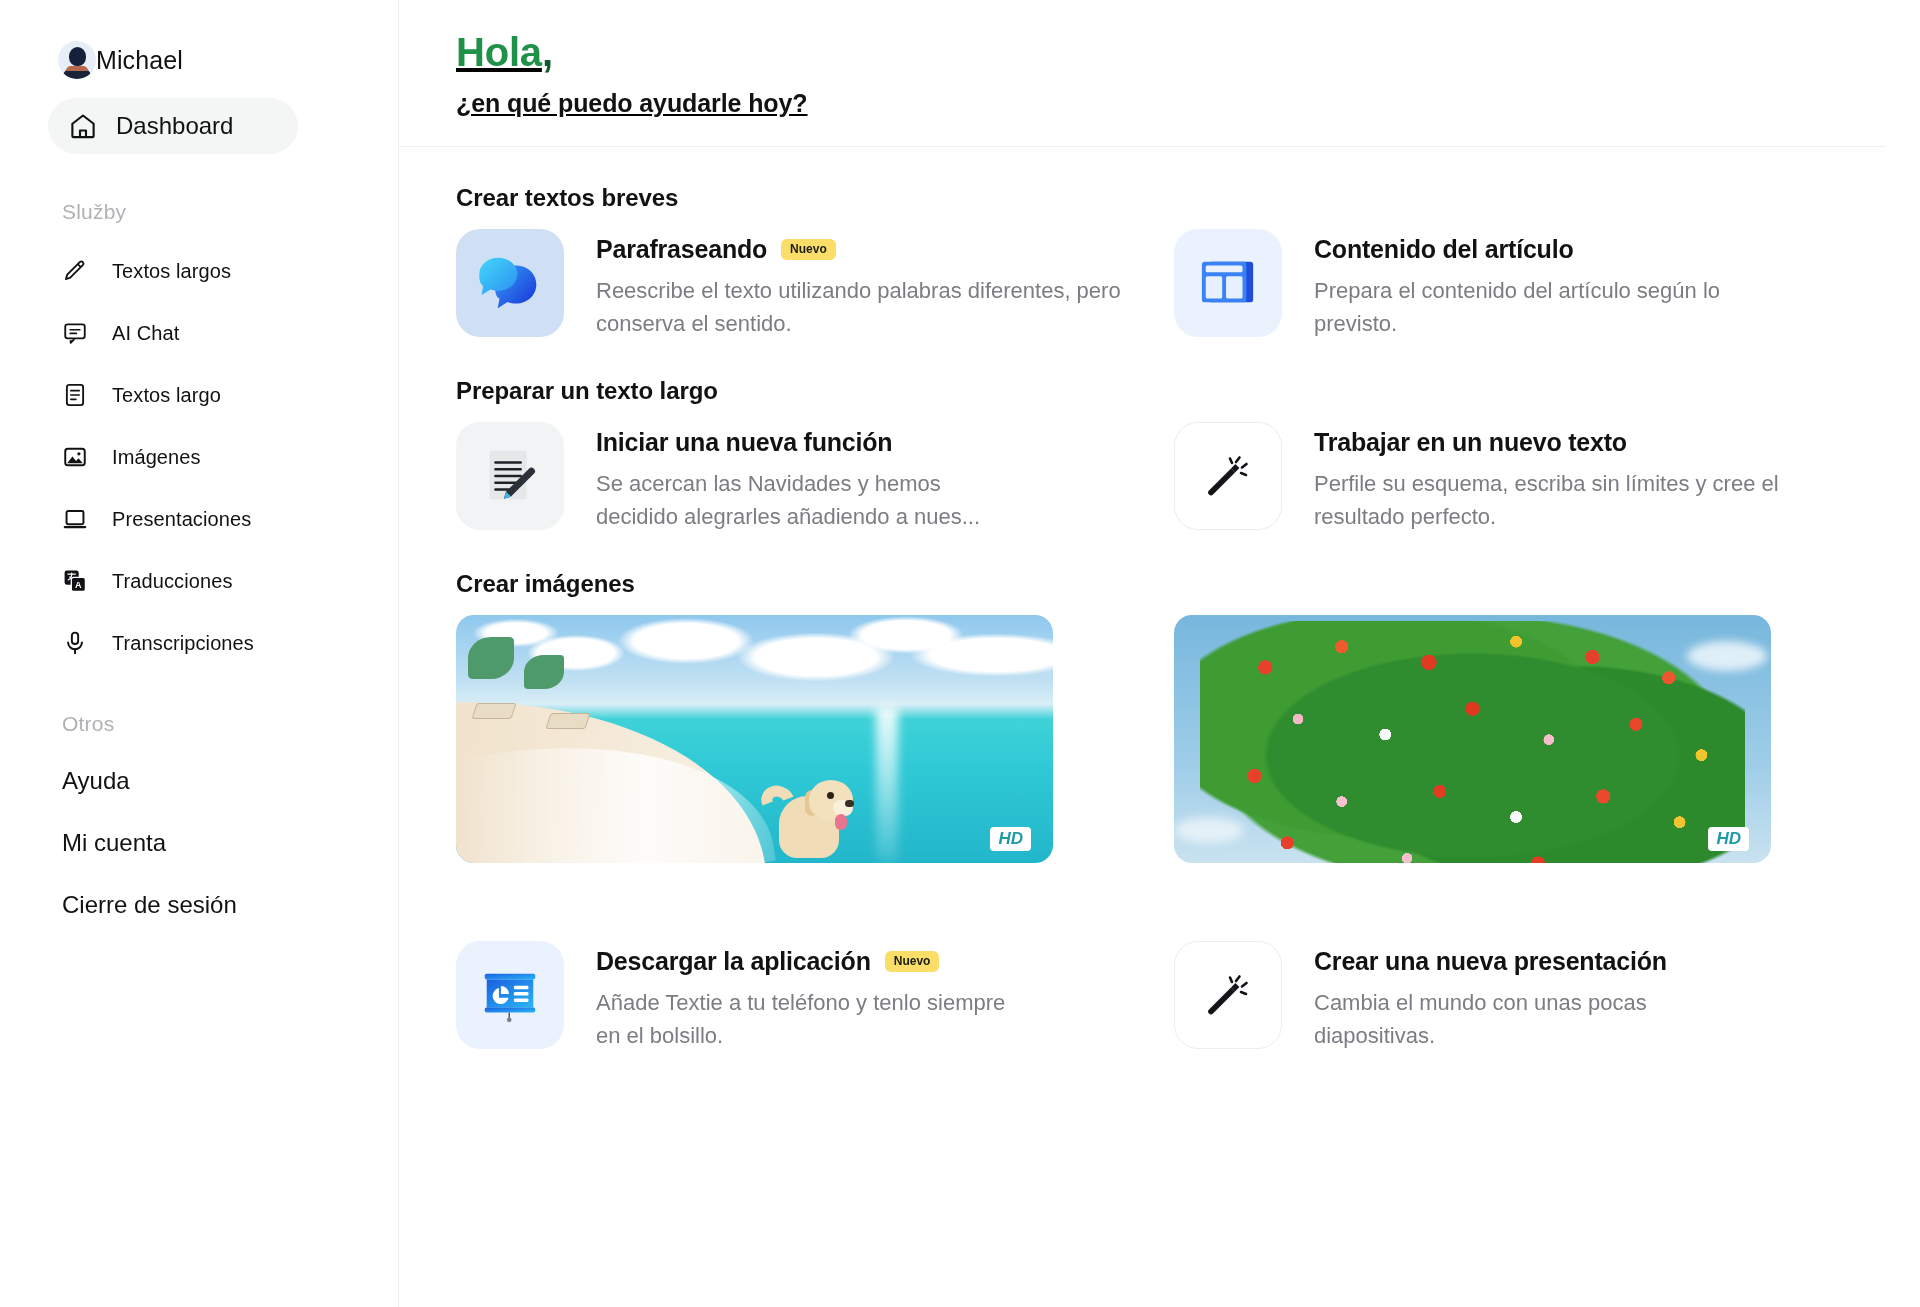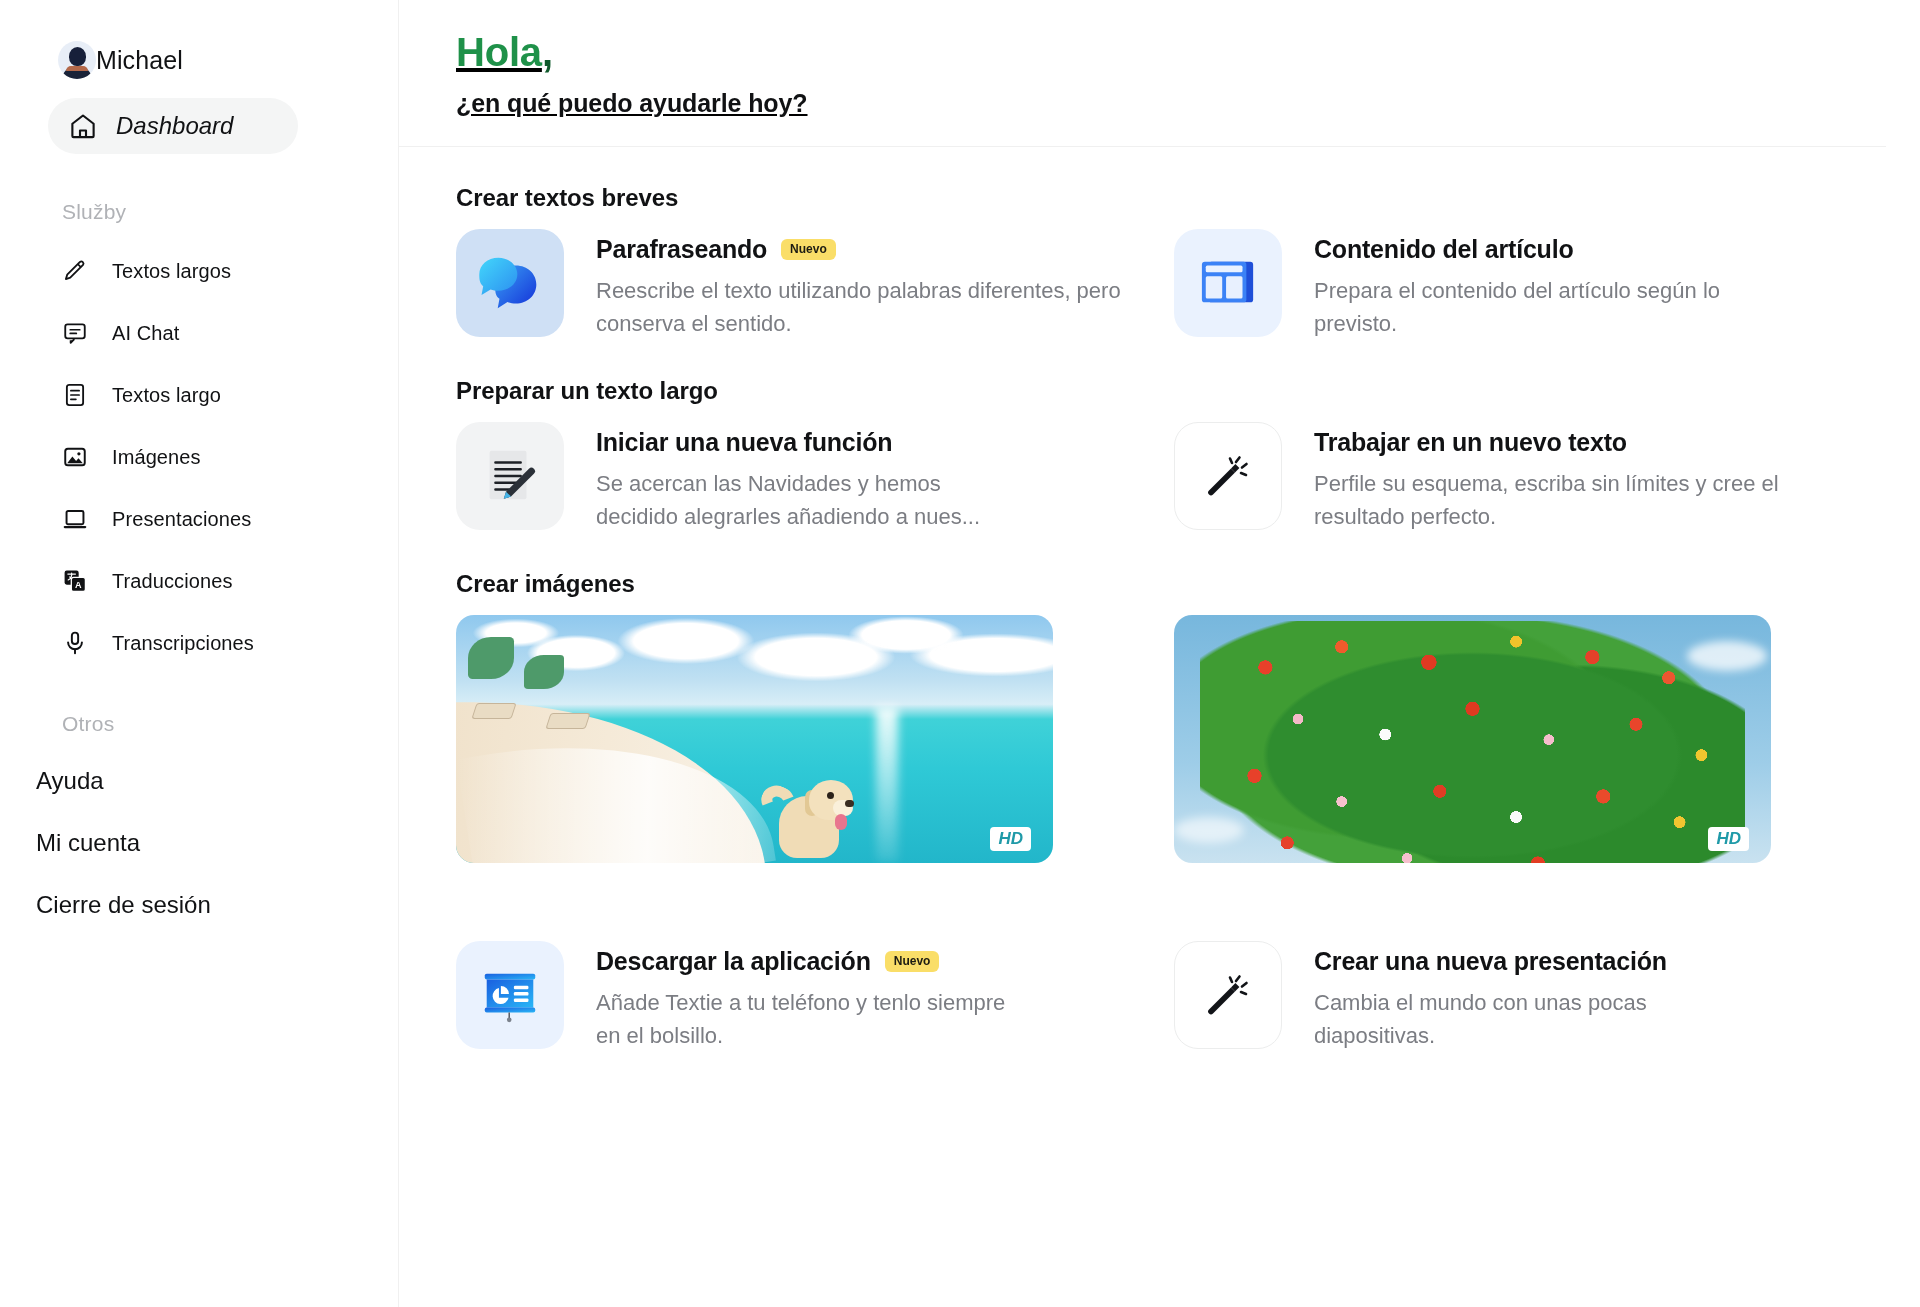--- a/index.html
+++ b/index.html
@@ -45,40 +45,39 @@
   }
   .user-name { font-size: 25px; color: #111214; letter-spacing: .1px; }
 
   .dash-pill {
     margin: 12px 0 0 48px;
     width: 250px; height: 56px;
     background: #f4f5f5; border-radius: 28px;
     display: flex; align-items: center; gap: 18px;
     padding-left: 20px;
     cursor: pointer;
-    font-style: italic;
   }
   .dash-label { font-size: 24px; color: #111214; }
 
   .group-title {
     font-size: 21px; color: #b0b2b6;
     padding-left: 62px; letter-spacing: .2px;
   }
   .svc-group { margin-top: 46px; }
   .nav-item {
     display: flex; align-items: center; gap: 22px;
     height: 62px; padding-left: 60px; cursor: pointer;
   }
   .nav-label { font-size: 20px; color: #111214; letter-spacing: .1px; }
   .nav-ico { width: 30px; height: 30px; flex: 0 0 30px;
              display: flex; align-items: center; justify-content: center; }
 
   .others-group { margin-top: 38px; }
   .plain-item {
-    height: 62px; padding-left: 36px; display: flex; align-items: center;
+    height: 62px; padding-left: 62px; display: flex; align-items: center;
     cursor: pointer;
   }
   .plain-label { font-size: 24px; color: #111214; }
 
   
   .main { flex: 1; position: relative; }
   .hdr { padding: 30px 0 0 57px; text-decoration: underline; }
   .hola {
     font-size: 40px; font-weight: bold; color: #1f9149;
     letter-spacing: -.2px; line-height: 1.1;

